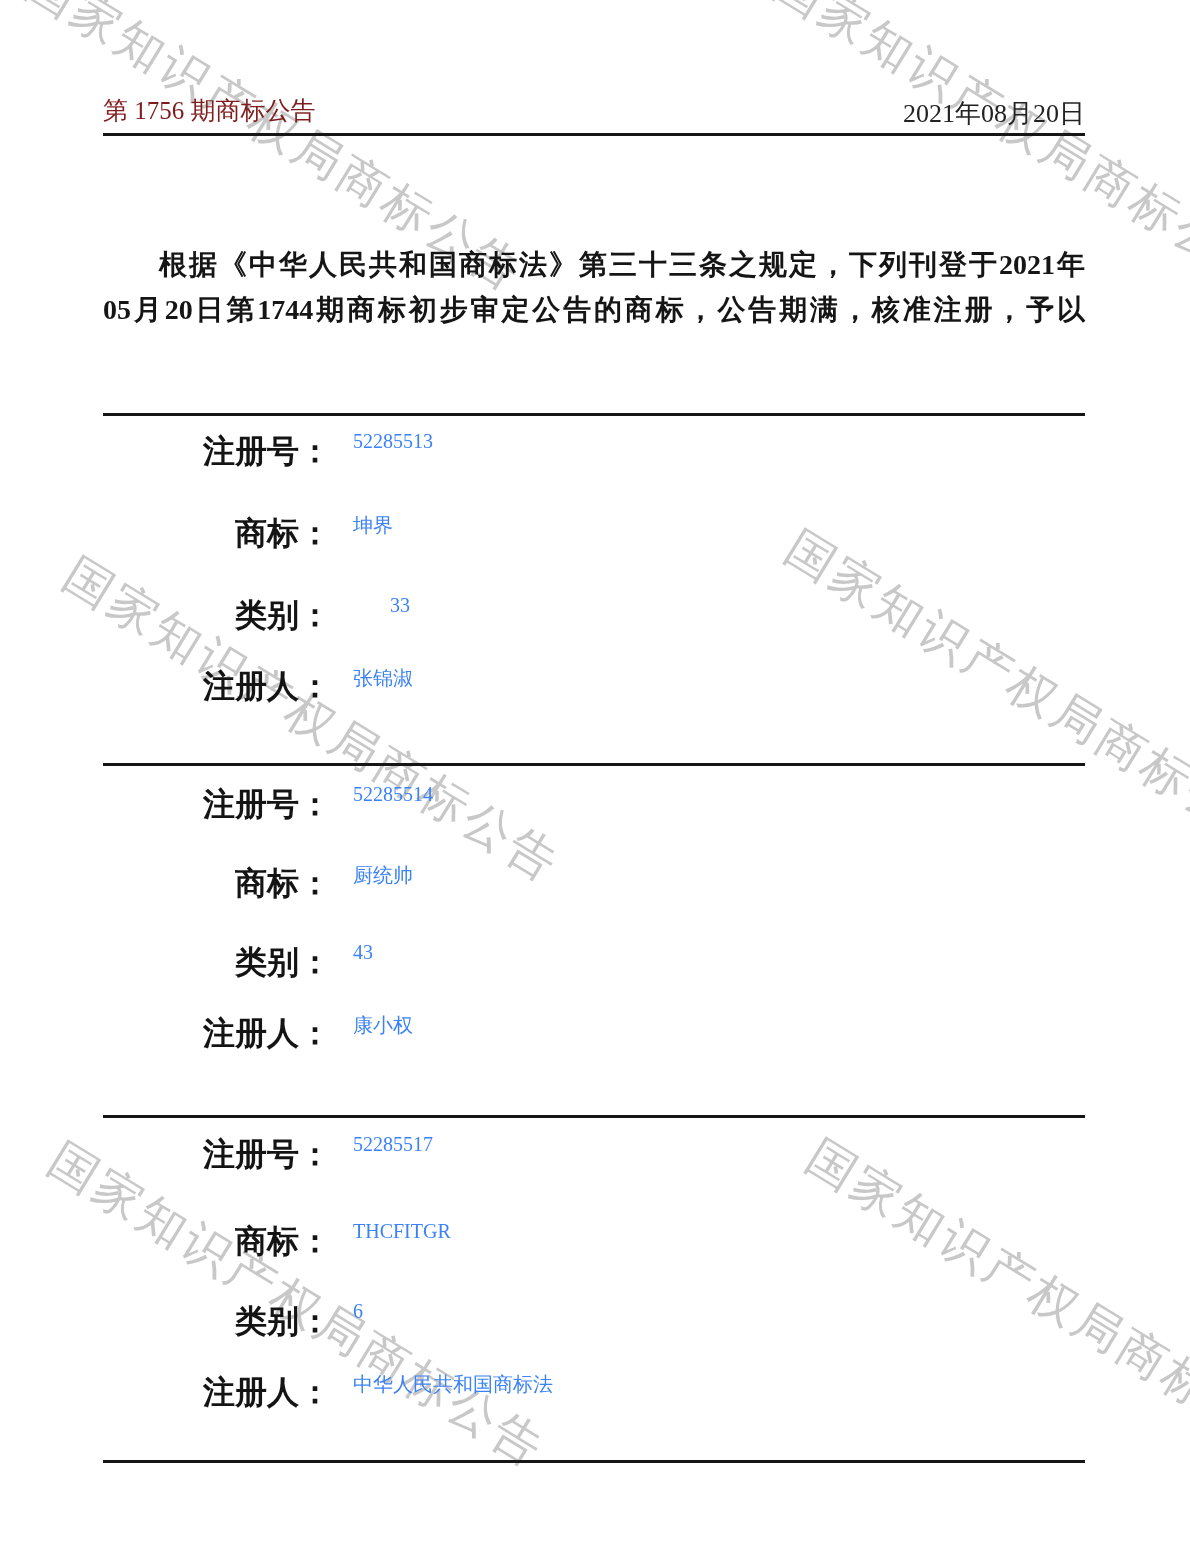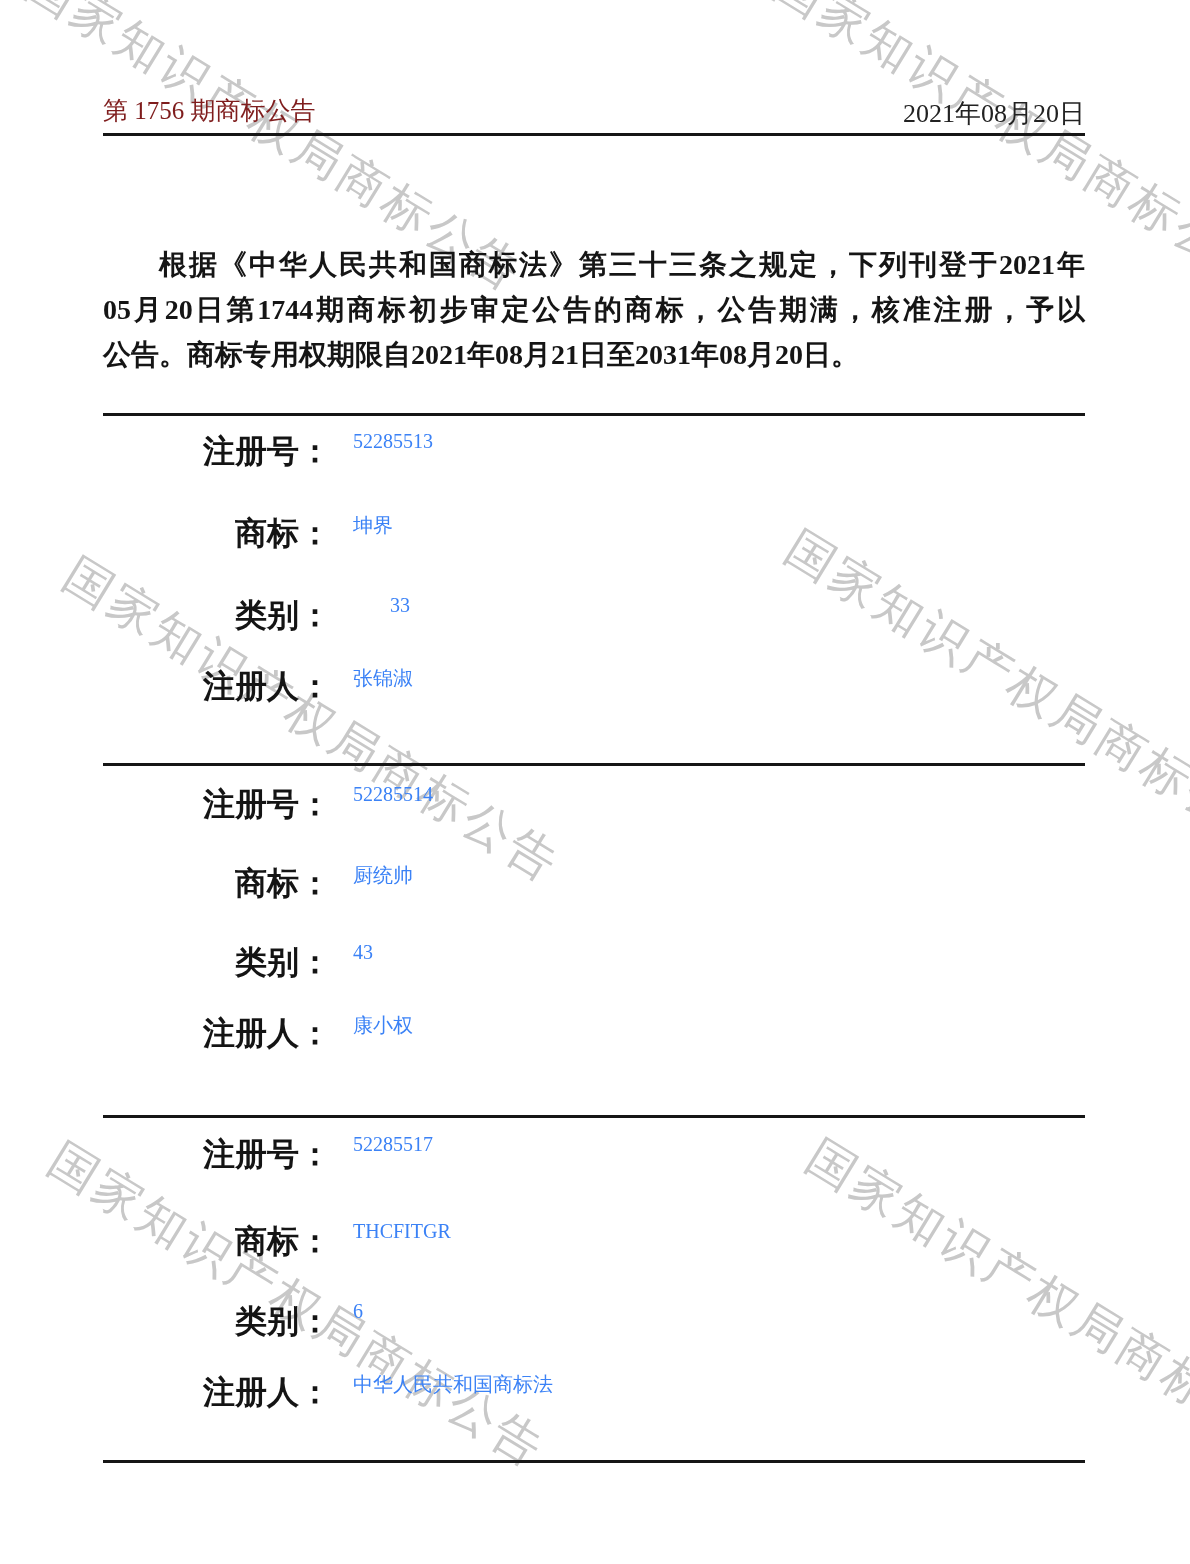--- a/index.html
+++ b/index.html
@@ -49,21 +49,20 @@
   <span class="wm" style="left: 70px; top: 1128px; color: rgb(200, 200, 200);">国家知识产权局商标公告</span>
   <span class="wm" style="left: 828px; top: 1125px; color: rgb(200, 200, 200);">国家知识产权局商标公告</span>
 
   <div class="hdr-issue">第 1756 期商标公告</div>
   <div class="hdr-date">2021年08月20日</div>
   <div class="rule" style="top:133px;"></div>
 
 
   <div class="para-line first" style="top:246px;">根据《中华人民共和国商标法》第三十三条之规定，下列刊登于2021年</div>
   <div class="para-line" style="top:291px;">05月20日第1744期商标初步审定公告的商标，公告期满，核准注册，予以</div>
-  <div class="para-line last" style="top:336px;">公告。商标专用权期限自2021年08月21日至2031年08月20日。</div>
 
   <div>
     <div class="rule" style="top:413px;"></div>
     <div class="lbl" style="top:430px;">注册号：</div>
     <div class="val" style="top:430px;">52285513</div>
     <div class="lbl" style="top:512px;">商标：</div>
     <div class="val" style="top:512px;">坤界</div>
     <div class="lbl" style="top:594px;">类别：</div>
     <div class="val" style="top:594px;margin-left:37px;">33</div>
     <div class="lbl" style="top:665px;">注册人：</div>

